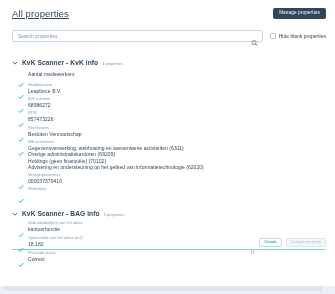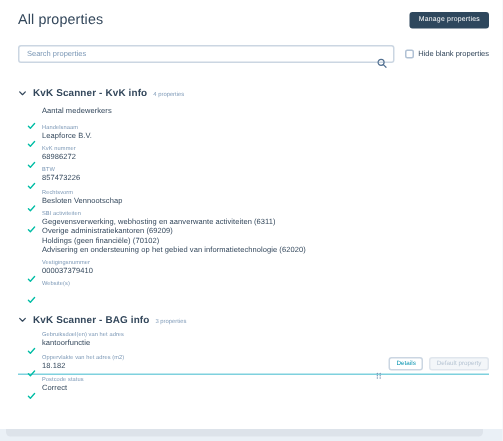--- a/index.html
+++ b/index.html
@@ -36,20 +36,21 @@
   }
 
   
   .header {
     height: 27px;
     display: flex;
     align-items: center;
     justify-content: space-between;
     padding: 0 9px 0 12px;
     box-sizing: border-box;
+    text-decoration: underline;
   }
   .page-title {
     font-size: 9.5px;
     color: #33475b;
     letter-spacing: .1px;
   }
   .manage-btn {
     background: #2e475d;
     color: #ffffff;
     font-size: 4.6px;

